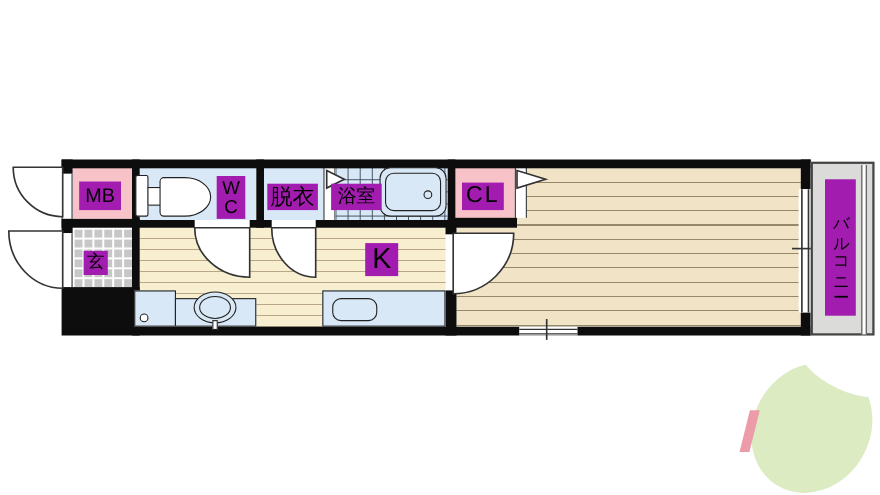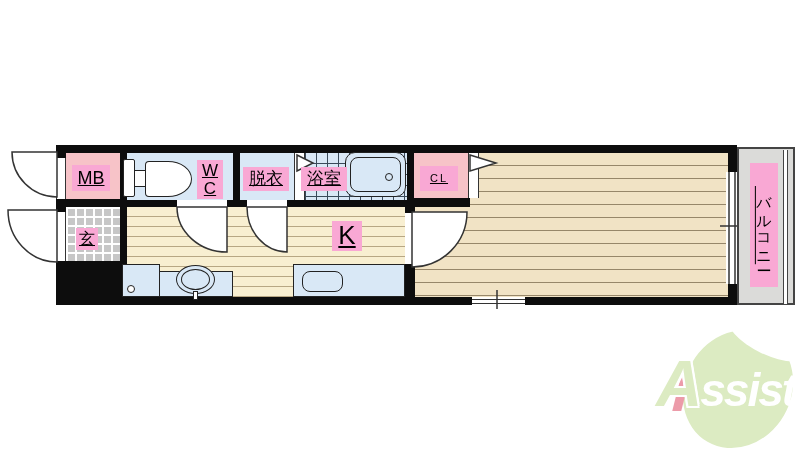--- a/index.html
+++ b/index.html
@@ -22,22 +22,22 @@
     background-size:9px 9px;}
   .floor-living{background:#f1e3c5;
     background-image:repeating-linear-gradient(180deg,transparent 0 12px,#97876a 12px 13px);}
   .floor-k{background:#f8efd1;
     background-image:repeating-linear-gradient(180deg,transparent 0 9px,#b7a784 9px 10px);}
   .whitebar{position:absolute;background:#fff;border-left:1.5px solid #333;border-right:1.5px solid #333;box-sizing:border-box;}
   
   .fix{position:absolute;border:1.5px solid #222;box-sizing:border-box;background:#fff;}
   .fixblue{position:absolute;border:1.5px solid #222;box-sizing:border-box;background:#d9e8f6;}
   
-  .lbl{position:absolute;background:#f9a8d4;color:#000;display:flex;align-items:center;justify-content:center;
-       text-align:center;line-height:1.05;text-decoration:underline;}
+  .lbl{position:absolute;background:#a21caf;color:#000;display:flex;align-items:center;justify-content:center;
+       text-align:center;line-height:1.05;}
   .lbl-wc{white-space:pre-line;}
   .lbl-v{writing-mode:vertical-rl;letter-spacing:2px;}
   
   .balcony{position:absolute;background:#dbdbd9;border:2px solid #444;box-sizing:border-box;}
   
   .logo{position:absolute;left:650px;top:323px;width:150px;height:127px;}
   .accent{position:absolute;left:27px;top:50px;width:9px;height:38px;background:#ec9ba9;transform:skewX(-14deg);}
   .logo-text{position:absolute;left:6px;top:24px;font-style:italic;font-weight:bold;letter-spacing:-2px;white-space:nowrap;}
   .logo-a{font-size:64px;color:#dcebc2;
     text-shadow:-2px -2px 0 #fff,2px -2px 0 #fff,-2px 2px 0 #fff,2px 2px 0 #fff,-2px 0 0 #fff,2px 0 0 #fff,0 2px 0 #fff,0 -2px 0 #fff;}
@@ -113,31 +113,28 @@
     <path d="M497,290 L497,309" stroke="#333" stroke-width="1.5"></path>
   </svg>
 
   <div class="balcony" style="left:737px;top:147px;width:58px;height:158px;">
     <div class="abs" style="right:5px;top:1px;width:3px;height:154px;background:#fff;border-left:1px solid #444;border-right:1px solid #444;"></div>
   </div>
 
   <div class="lbl" style="left:72px;top:165px;width:38px;height:26px;font-size:18px;">MB</div>
   <div class="lbl lbl-wc" style="left:197px;top:160px;width:26px;height:39px;font-size:17px;">W
 C</div>
-  <div class="lbl" style="left:243px;top:167px;width:46px;height:24px;font-size:17px;">脱衣</div>
+  <div class="lbl" style="left:243px;top:167px;width:46px;height:24px;font-size:20px;">脱衣</div>
   <div class="lbl" style="left:301px;top:167px;width:46px;height:24px;font-size:17px;">浴室</div>
-  <div class="lbl" style="left:420px;top:166px;width:38px;height:25px;font-size:11px;letter-spacing:2px;">CL</div>
+  <div class="lbl" style="left:420px;top:166px;width:38px;height:25px;font-size:21px;letter-spacing:2px;">CL</div>
   <div class="lbl" style="left:76px;top:228px;width:22px;height:22px;font-size:16px;">玄</div>
   <div class="lbl" style="left:332px;top:221px;width:30px;height:30px;font-size:26px;">K</div>
   <div class="lbl lbl-v" style="left:750px;top:163px;width:28px;height:124px;font-size:15px;">バルコニー</div>
 
   <div class="logo">
     <svg width="150" height="127" viewBox="0 0 150 127">
       <ellipse cx="88" cy="66" rx="53" ry="61" fill="#dcebc2" transform="rotate(30 88 66)"></ellipse>
       <ellipse cx="120" cy="12" rx="46" ry="20" fill="#ffffff" transform="rotate(25 120 12)"></ellipse>
     </svg>
     <div class="accent"></div>
-    <div class="logo-text">
-      <span class="logo-a">A</span><span class="logo-rest">ssist</span>
-    </div>
   </div>
 
 </div>
 
 </body></html>

